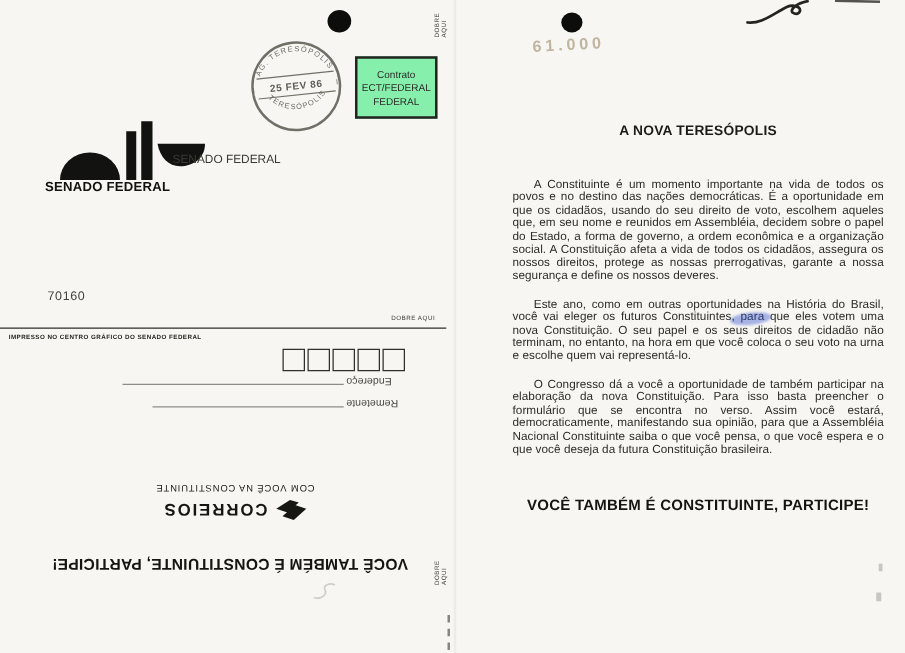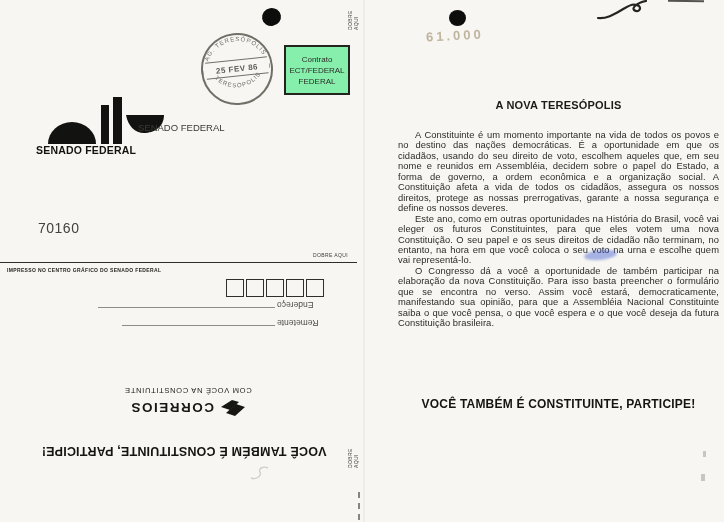--- a/index.html
+++ b/index.html
@@ -33,39 +33,39 @@
   .fold-line{left:0;top:262px;width:357px;height:1.4px;background:#2e2e2a;}
   .fold-right-label{left:313px;top:252px;font-size:5px;letter-spacing:.4px;color:#3c3c37;}
   .center-crease{left:363px;top:0;width:2px;height:522px;background:rgba(60,60,55,.05);}
   .dash-bottom{left:358px;top:492px;height:28px;width:0;border-left:2px dashed #4a4a45;opacity:.65;}
   .edge-dash{background:#555;opacity:.3;}
   
   .senado-logo{left:46px;top:94px;width:122px;height:52px;}
   .senado-caption{left:36px;top:144px;width:134px;font-size:10.5px;font-weight:800;
     letter-spacing:.2px;color:#121210;}
   .sender-block{left:138px;top:121px;font-size:9.5px;line-height:13px;color:#3a3a34;}
-  .cep-code{left:38px;top:220px;font-size:14px;letter-spacing:.5px;color:#43433d;}
+  .cep-code{left:38px;top:232px;font-size:10px;letter-spacing:.5px;color:#43433d;}
   .imprint{left:7px;top:267px;font-size:5px;font-weight:bold;letter-spacing:.35px;color:#26261f;}
   
   .cep-boxes{left:226px;top:279px;display:flex;gap:2px;}
   .cep-box{width:16px;height:16px;border:1.6px solid #30302b;background:transparent;}
   .addr-line{height:1px;background:#8d8d86;}
   .flip-label{font-size:8.5px;color:#4c4c46;transform:rotate(180deg);white-space:nowrap;}
   .correios-block{left:92px;top:386px;width:192px;transform:rotate(180deg);text-align:center;color:#161612;}
   .correios-row{display:flex;justify-content:center;align-items:center;gap:6px;}
   .correios-brand{font-size:13.5px;font-weight:800;letter-spacing:1.5px;}
   .correios-slogan{font-size:7.5px;letter-spacing:.7px;margin-top:4px;color:#23231e;}
   .back-headline{left:36px;top:444px;width:296px;transform:rotate(180deg);
     text-align:center;font-size:12.5px;font-weight:800;letter-spacing:.2px;color:#141411;white-space:nowrap;}
   
   .letter-title{left:398px;top:99px;width:321px;text-align:center;
     font-size:11px;line-height:12.5px;font-weight:800;letter-spacing:.2px;color:#1b1b17;}
   .letter-body{left:398px;top:130px;width:321px;font-size:9.4px;line-height:10.45px;
     text-align:justify;color:#2c2c27;letter-spacing:.05px;}
-  .letter-body p{margin:0;text-indent:17px;}
+  .letter-body p{margin:12px;text-indent:17px;}
   .letter-closing{left:398px;top:397px;width:321px;text-align:center;
     font-size:12px;font-weight:800;letter-spacing:.2px;color:#141411;white-space:nowrap;}
   .ink-smudge{left:584px;top:250px;width:33px;height:10px;border-radius:50%;
     background:rgba(45,75,205,.40);filter:blur(1px);transform:rotate(-6deg);}
   .pen-squiggle{left:596px;top:0;}
   .tick-top-right{left:668px;top:0;width:36px;height:2px;background:#2a2a26;opacity:.8;transform:rotate(1deg);}
   .faint-curl{left:248px;top:464px;opacity:.3;}
 </style>
 </head>
 <body>

